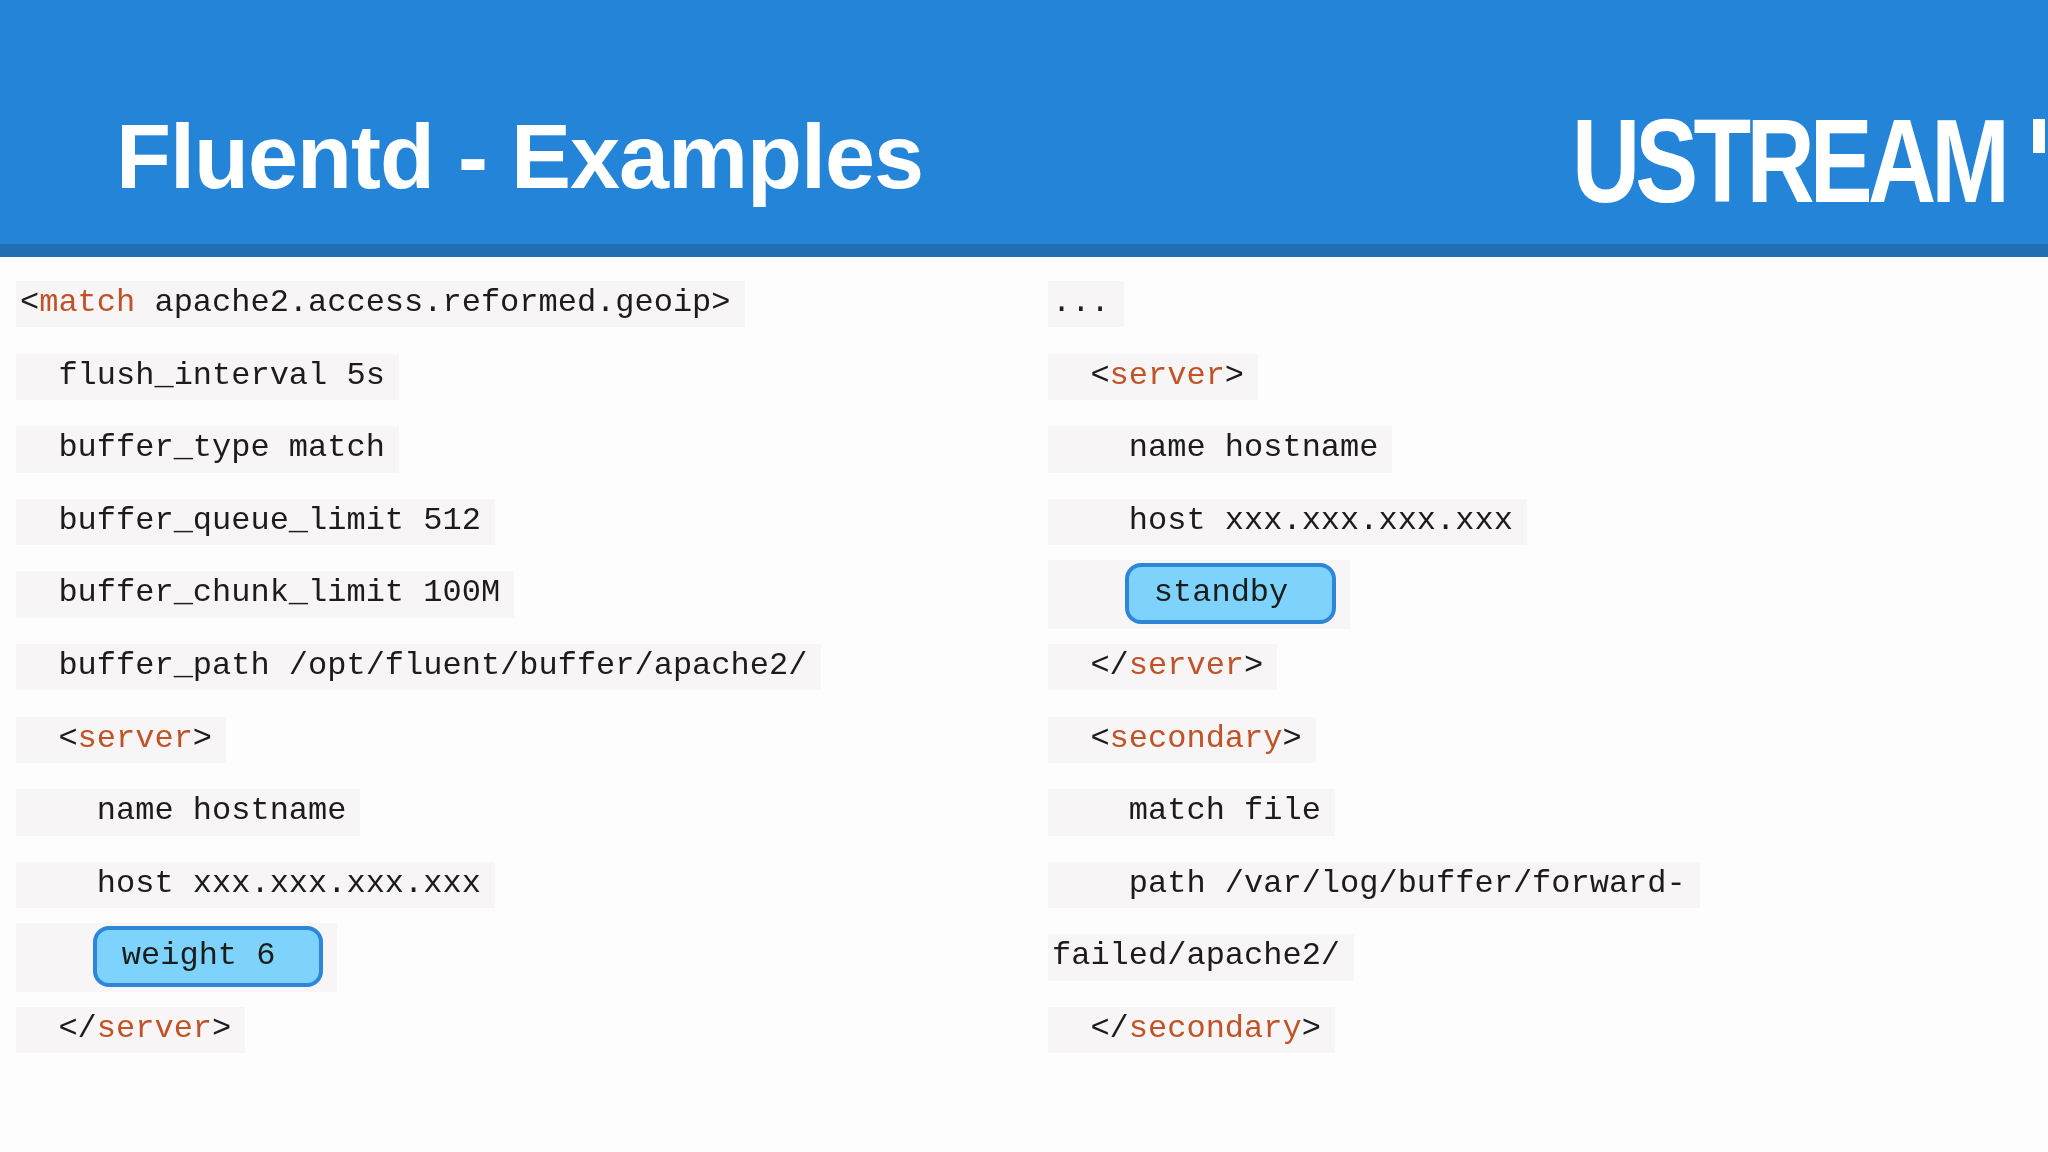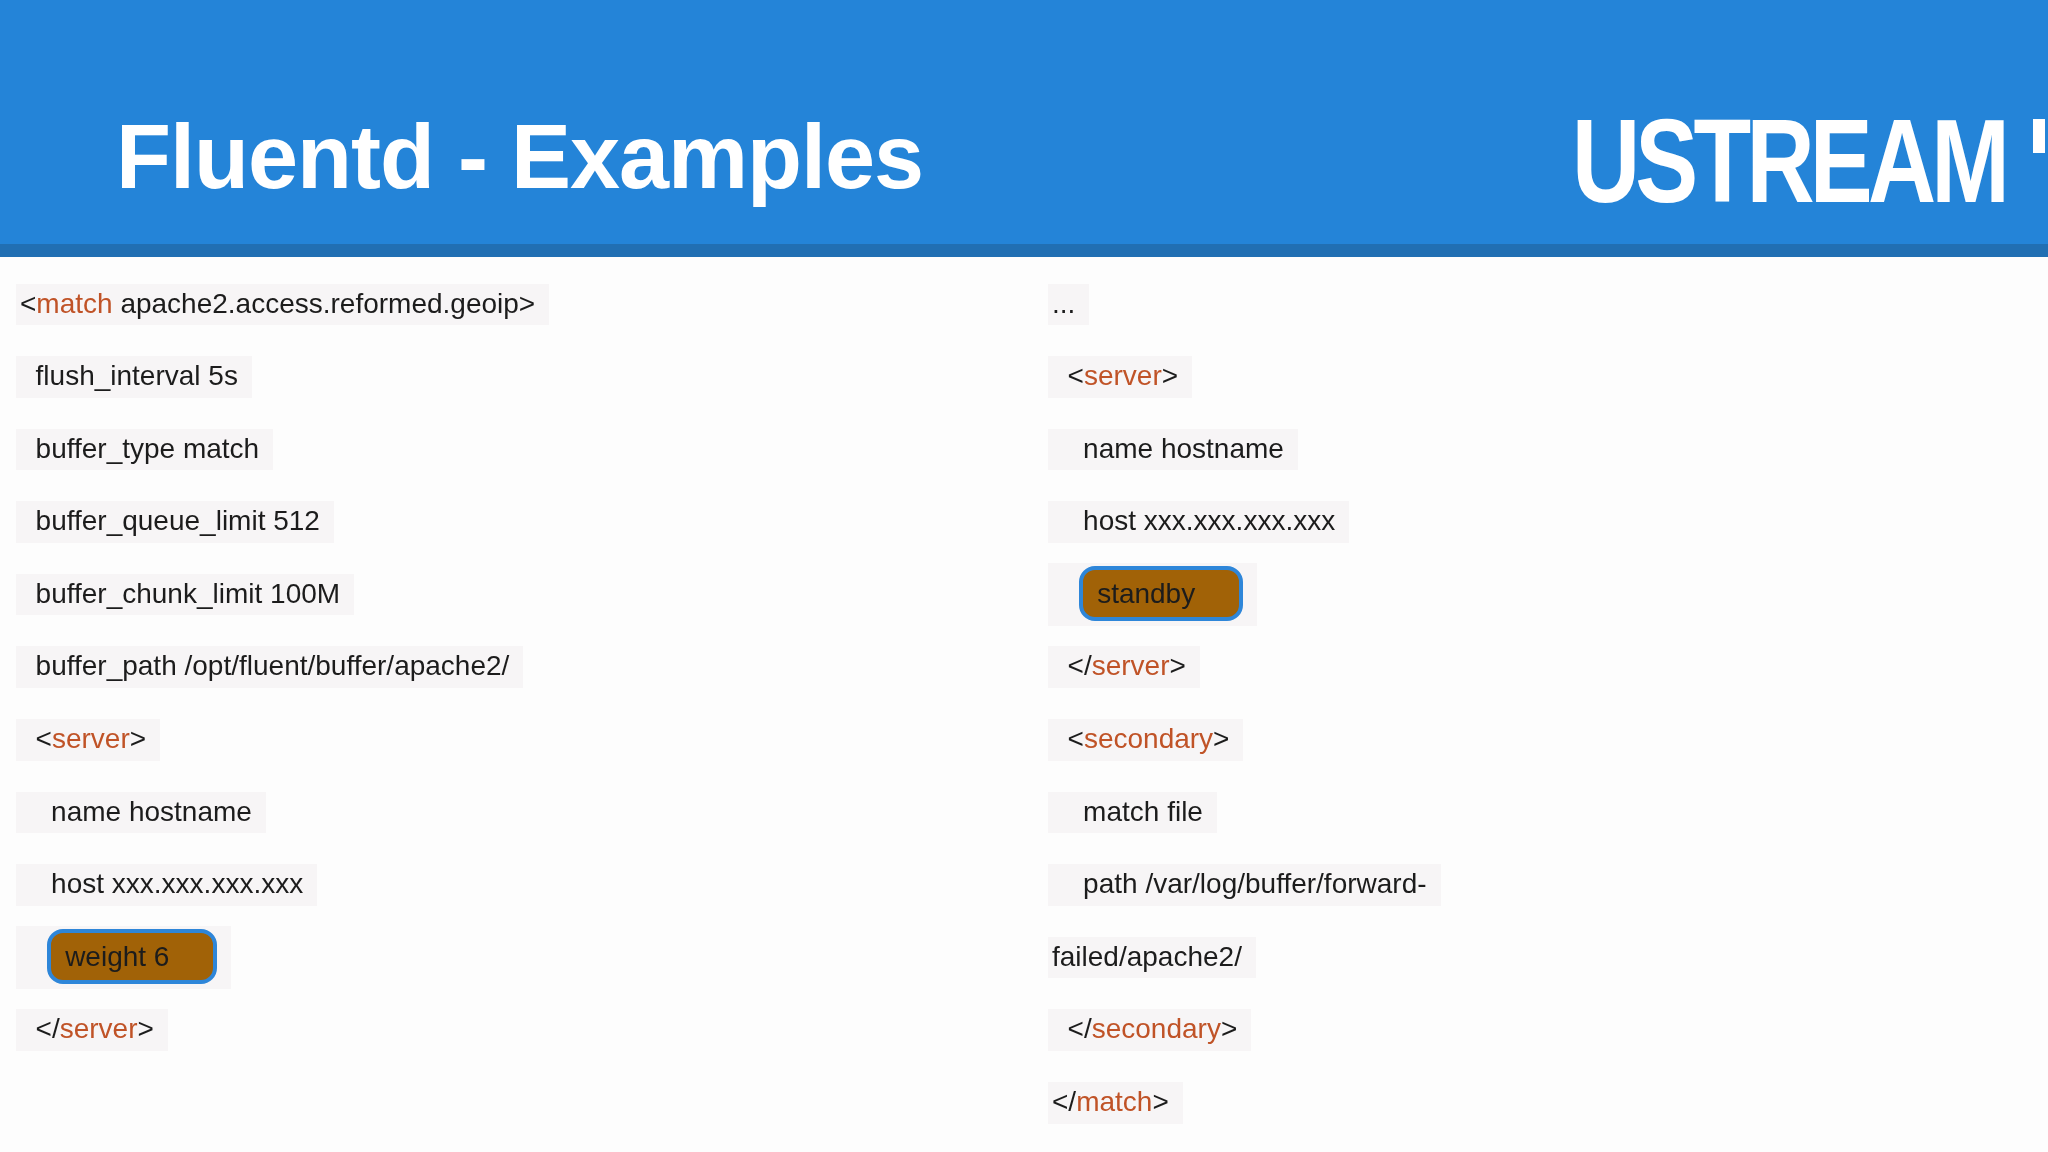--- a/index.html
+++ b/index.html
@@ -48,35 +48,35 @@
   .code-col{
     position:absolute;top:268px;
   }
   #col-left{left:16px;width:1010px;}
   #col-right{left:1048px;width:990px;}
   .code-line{
     height:72.6px;
     display:flex;align-items:center;
   }
   .line-bg{
-    font-family:Liberation Sans, sans-serif;
-    font-size:28px;
+    font-family:Liberation Mono, monospace;
+    font-size:32px;
     color:var(--code-text);
     white-space:pre;
     background:var(--line-bg);
     padding:3px 14px 5px 4px;
     line-height:1.2;
   }
   .line-bg .tag{color:var(--tag-color);}
   .callout-box{
     display:inline-block;
-    background:#a16207;
+    background:#7dd3fc;
     border:4px solid var(--callout-border);
     border-radius:16px;
-    padding:7px 44px 7px 14px;
+    padding:7px 44px 7px 25px;
     margin-left:-4px;
   }
 </style>
 </head>
 <body>
 
 <div class="header">
   <div class="page-title">Fluentd - Examples</div>
   <div class="logo">USTREAM</div>
   <div class="logo-tm"></div>
@@ -145,16 +145,13 @@
     </div>
     <div class="code-line">
       <span class="line-bg">    path /var/log/buffer/forward-</span>
     </div>
     <div class="code-line">
       <span class="line-bg">failed/apache2/</span>
     </div>
     <div class="code-line">
       <span class="line-bg">  &lt;/<span class="tag">secondary</span>&gt;</span>
     </div>
-    <div class="code-line">
-      <span class="line-bg">&lt;/<span class="tag">match</span>&gt;</span>
-    </div>
   </div>
 
 </body></html>

